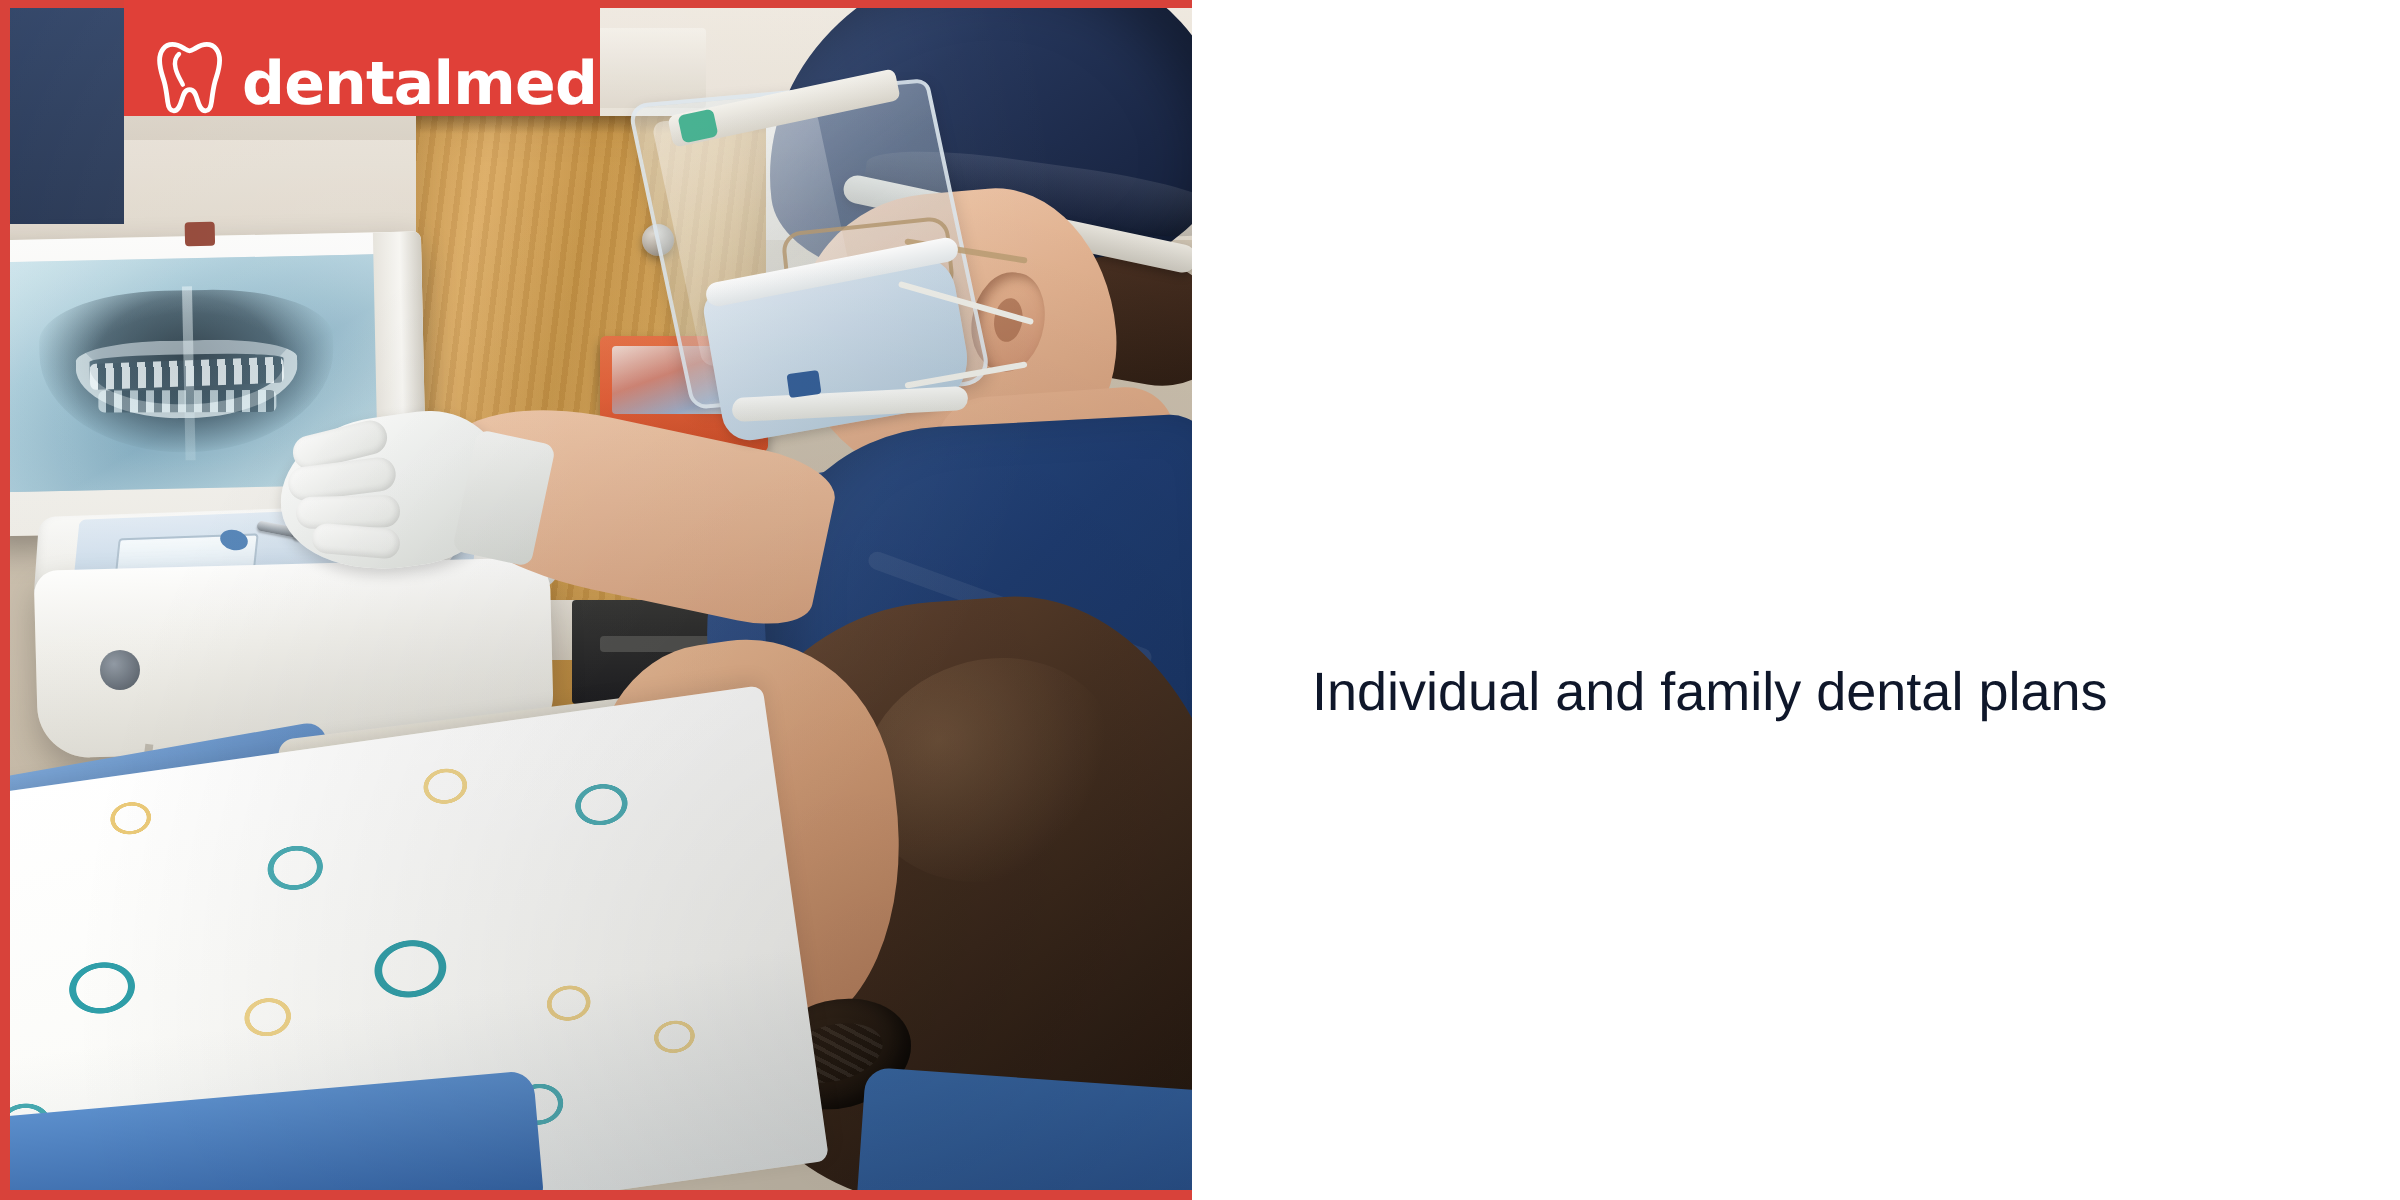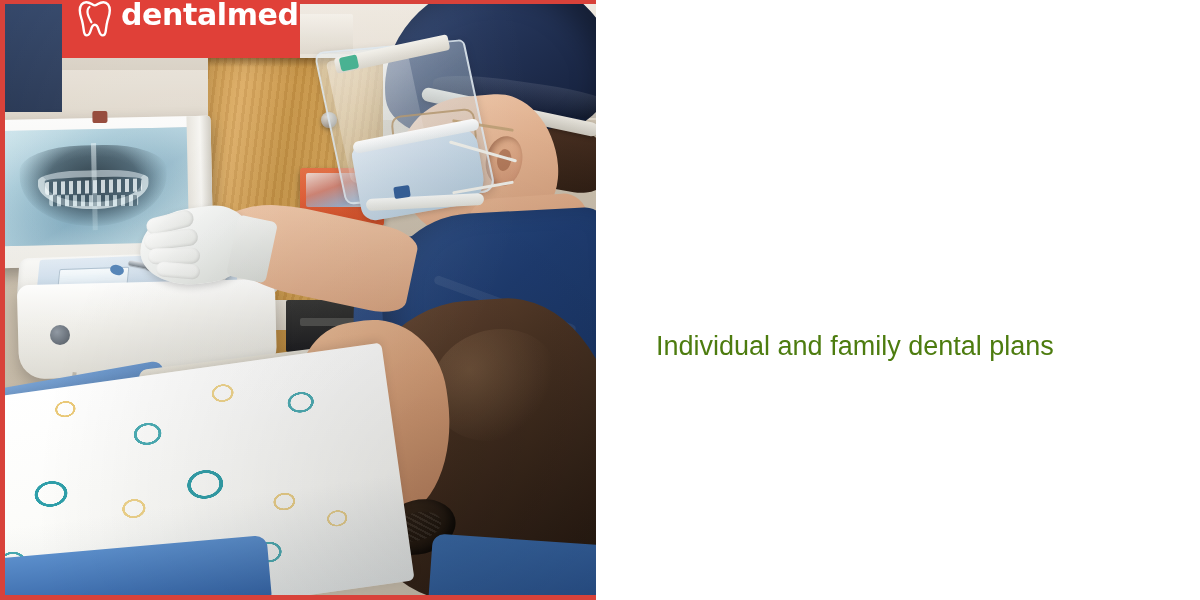--- a/index.html
+++ b/index.html
@@ -605,21 +605,21 @@
       radial-gradient(ellipse at 75% 85%, rgba(0,0,0,0.14), rgba(0,0,0,0) 65%);
     pointer-events: none;
   }
 
   
   .logo-badge {
     position: absolute;
     left: 62px; top: 0;
     width: 238px; height: 58px;
     display: flex;
-    align-items: flex-start;
+    align-items: flex-end;
     gap: 9px;
     padding-left: 16px;
     box-sizing: border-box;
     z-index: 60;
   }
   .logo-tooth { flex: 0 0 auto; display: block; }
   .logo-text {
     color: #ffffff;
     font-size: 30px;
     font-weight: 700;
@@ -778,16 +778,16 @@
 
   <div class="logo-badge" style="background: rgb(224, 64, 56);">
     <svg class="logo-tooth" width="34" height="38" viewBox="0 0 34 38" aria-hidden="true">
       <path d="M8.2 2.2C4.3 2.2 1.8 5.6 1.8 10.2c0 4.1 1.2 6.8 2.3 10.6 0.9 3.2 1.3 6.6 1.7 9.8 0.3 2.6 1.2 4.8 3.1 4.8 2.2 0 3.1-2.3 4-5.4 0.8-2.9 1.6-5.2 3.9-5.2 2.3 0 3.1 2.3 3.9 5.2 0.9 3.1 1.8 5.4 4 5.4 1.9 0 2.8-2.2 3.1-4.8 0.4-3.2 0.8-6.6 1.7-9.8 1.1-3.8 2.3-6.5 2.3-10.6 0-4.6-2.5-8-6.4-8-3 0-4.6 1.3-6.3 2.3-1 0.6-1.6 0.9-2.3 0.9-0.7 0-1.3-0.3-2.3-0.9C12.8 3.5 11.2 2.2 8.2 2.2z" fill="none" stroke="#ffffff" stroke-width="2.4" stroke-linejoin="round"></path>
       <path d="M11.5 7.0c-1.9 1.6-2.4 4.3-1.7 7.2 0.8 3.3 2.4 5.6 3.6 8.1" fill="none" stroke="#ffffff" stroke-width="2.2" stroke-linecap="round"></path>
     </svg>
     <span class="logo-text">dentalmed</span>
   </div>
 
   <div class="content">
-    <p class="subhead" style="color: #4d7c0f;">Individual and family dental plans</p>
+    <p class="subhead" style="color: #0f172a;">Individual and family dental plans</p>
   </div>
 
 </div>
 
 </body></html>

